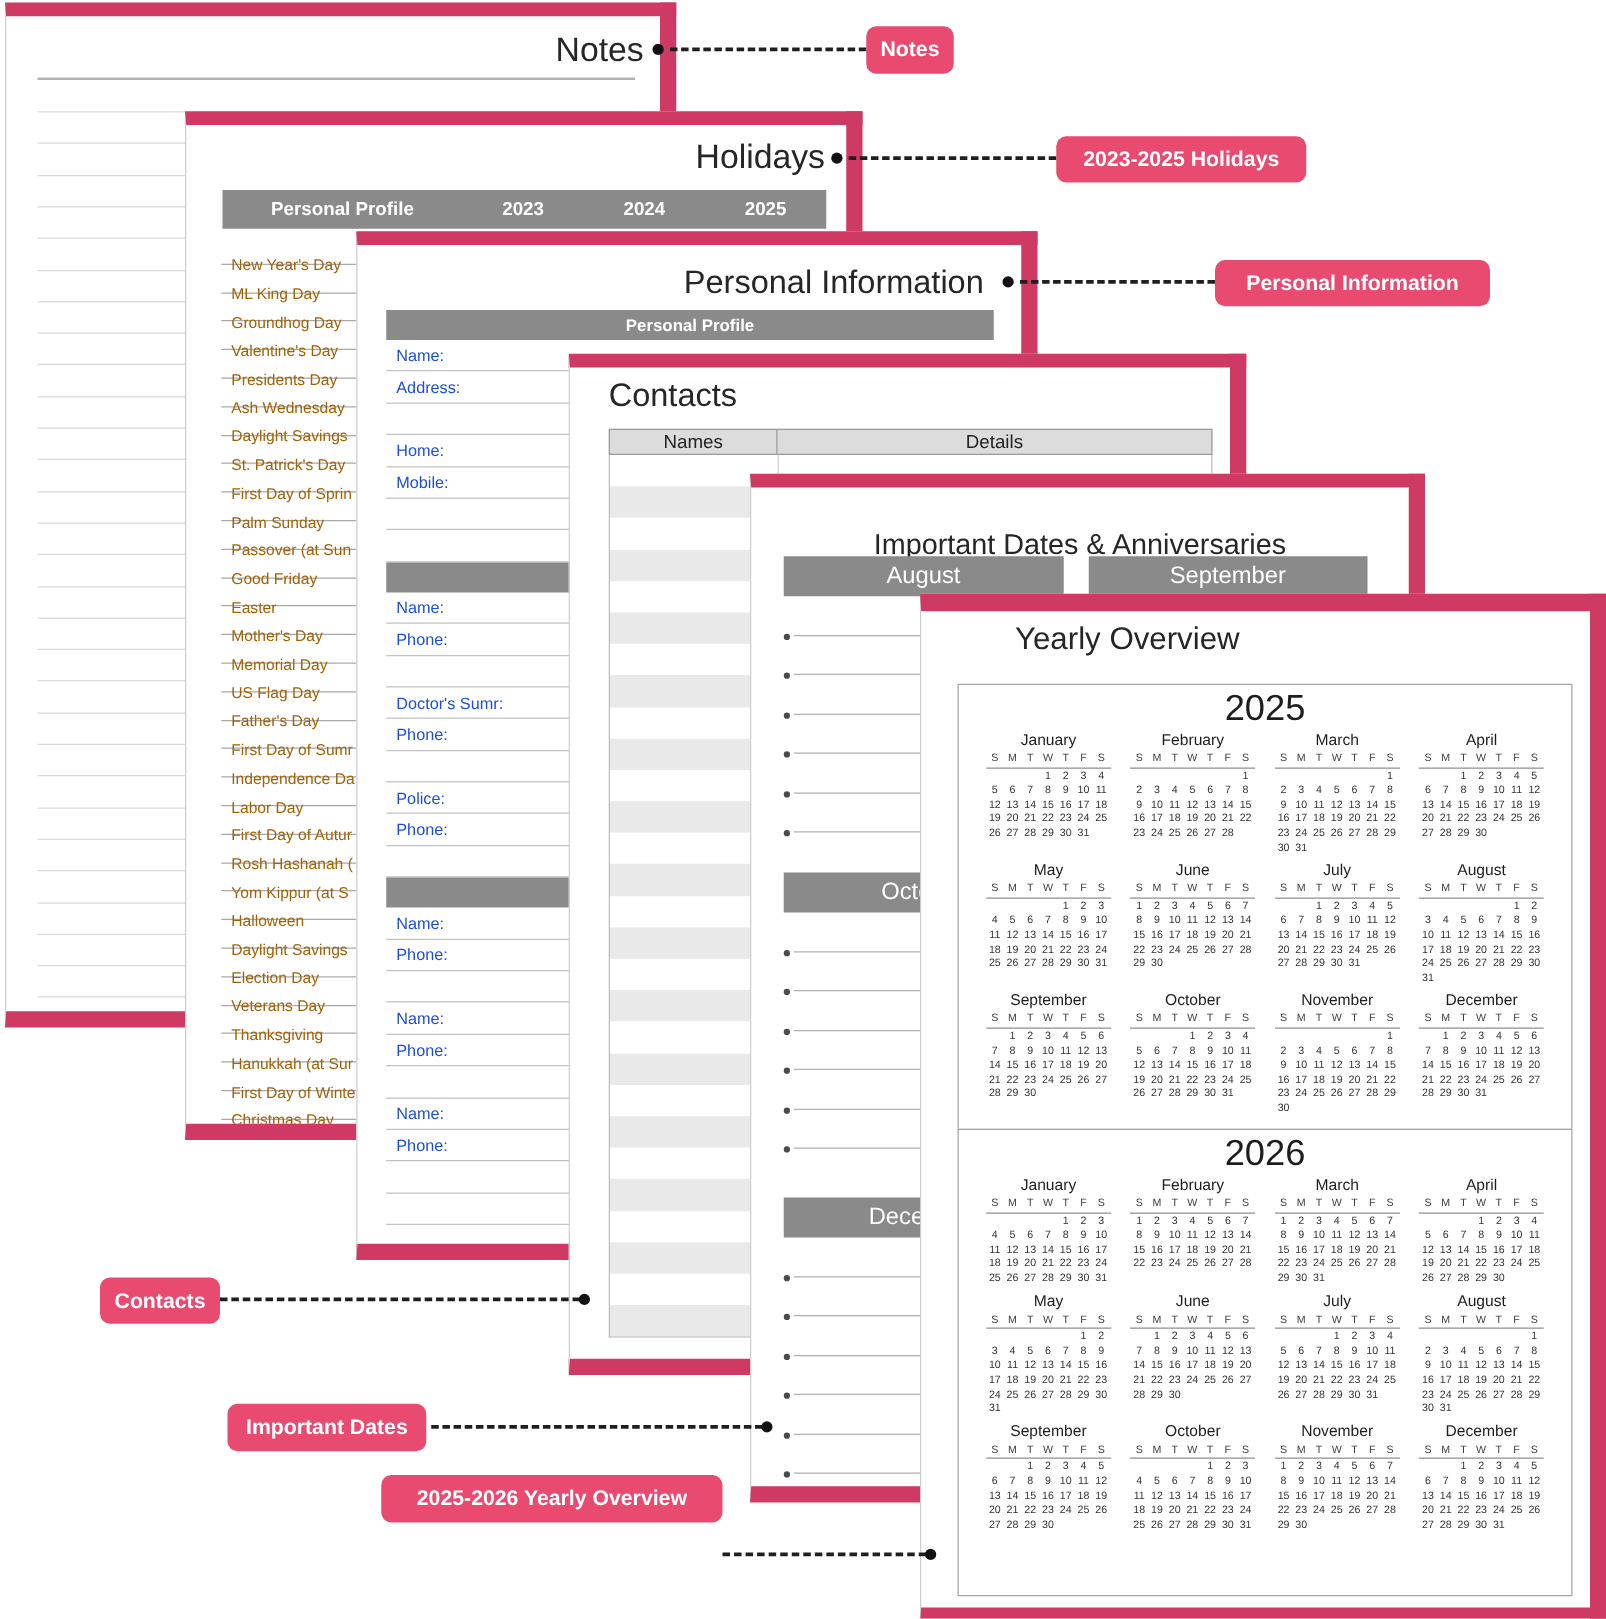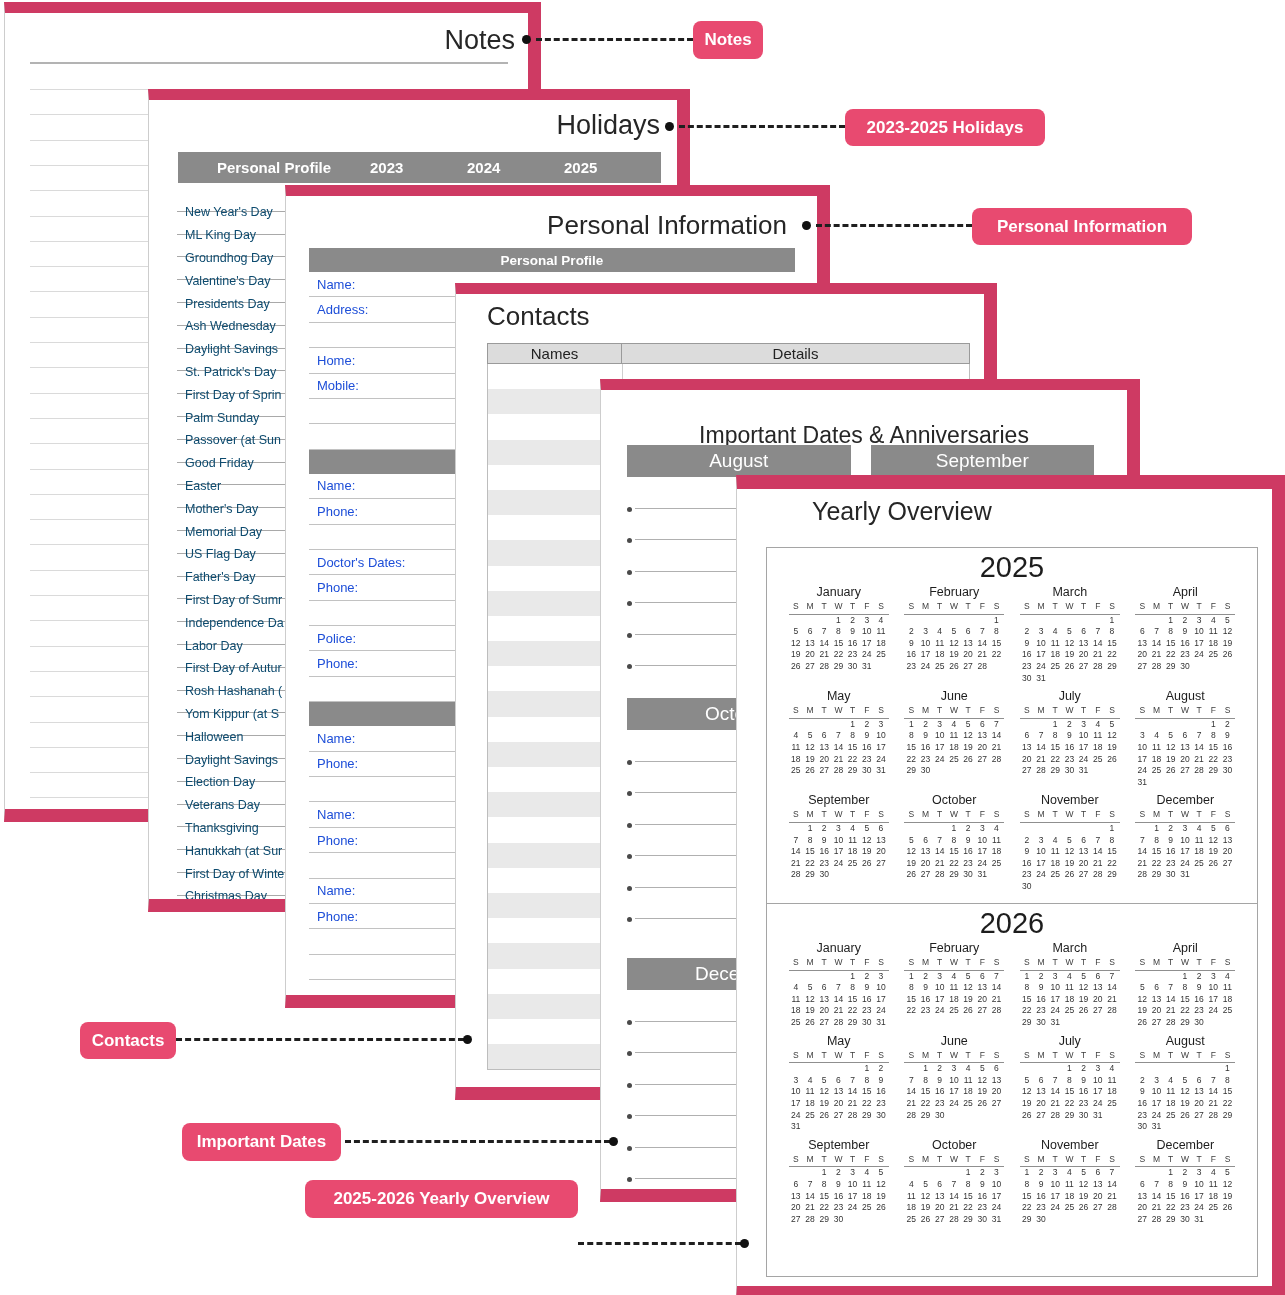--- a/index.html
+++ b/index.html
@@ -18,24 +18,24 @@
   .ptitle{position:absolute;color:#262626;white-space:nowrap;}
   
   #notes-title{right:13px;top:12px;font-size:27px;}
   .rule{position:absolute;left:25px;width:478px;border-top:1px solid #dadada;}
   .rule-first{position:absolute;left:25px;top:49px;width:478px;border-top:2px solid #b3b3b3;}
   
   #holidays-title{right:17px;top:10px;font-size:27px;}
   .htable-head{position:absolute;left:29px;top:52px;width:483px;height:31px;background:#8a8a8a;
                display:flex;align-items:center;color:#fff;font-weight:bold;font-size:15px;}
   .hcol1{width:192px;text-align:center;}
-  .hcoly{width:97px;text-align:left;}
+  .hcoly{width:97px;text-align:center;}
   #holiday-rows{position:absolute;left:28px;top:89px;width:212px;}
   .hrow{height:21.8px;display:flex;align-items:center;border-bottom:1px solid #a9a9a9;}
-  .htxt{font-size:12.5px;color:#0c4a6e;padding-left:8px;white-space:nowrap;margin-top:25px;}
+  .htxt{font-size:12.5px;color:#a16207;padding-left:8px;white-space:nowrap;margin-top:25px;}
   
   #personal-title{right:30px;top:14px;font-size:26px;}
   #personal-sections{position:absolute;left:23px;top:52px;width:486px;}
   .pbar{height:24px;background:#8a8a8a;color:#fff;font-weight:bold;font-size:13.5px;
         display:flex;align-items:center;justify-content:center;}
   .prow{height:24.4px;display:flex;align-items:center;border-bottom:1px solid #c2c2c2;}
   .plabel{font-size:13px;color:#1d4ed8;padding-left:8px;white-space:nowrap;}
   
   #contacts-title{left:31px;top:7px;font-size:26px;}
   .ctable{position:absolute;left:31px;top:49px;width:483px;}
@@ -272,21 +272,21 @@
         <div class="prow">
           <div class="plabel">Name:</div>
         </div>
         <div class="prow">
           <div class="plabel">Phone:</div>
         </div>
         <div class="prow">
           <div class="plabel"></div>
         </div>
         <div class="prow">
-          <div class="plabel">Doctor's Dates:</div>
+          <div class="plabel">Doctor's Sumr:</div>
         </div>
         <div class="prow">
           <div class="plabel">Phone:</div>
         </div>
         <div class="prow">
           <div class="plabel"></div>
         </div>
         <div class="prow">
           <div class="plabel">Police:</div>
         </div>

